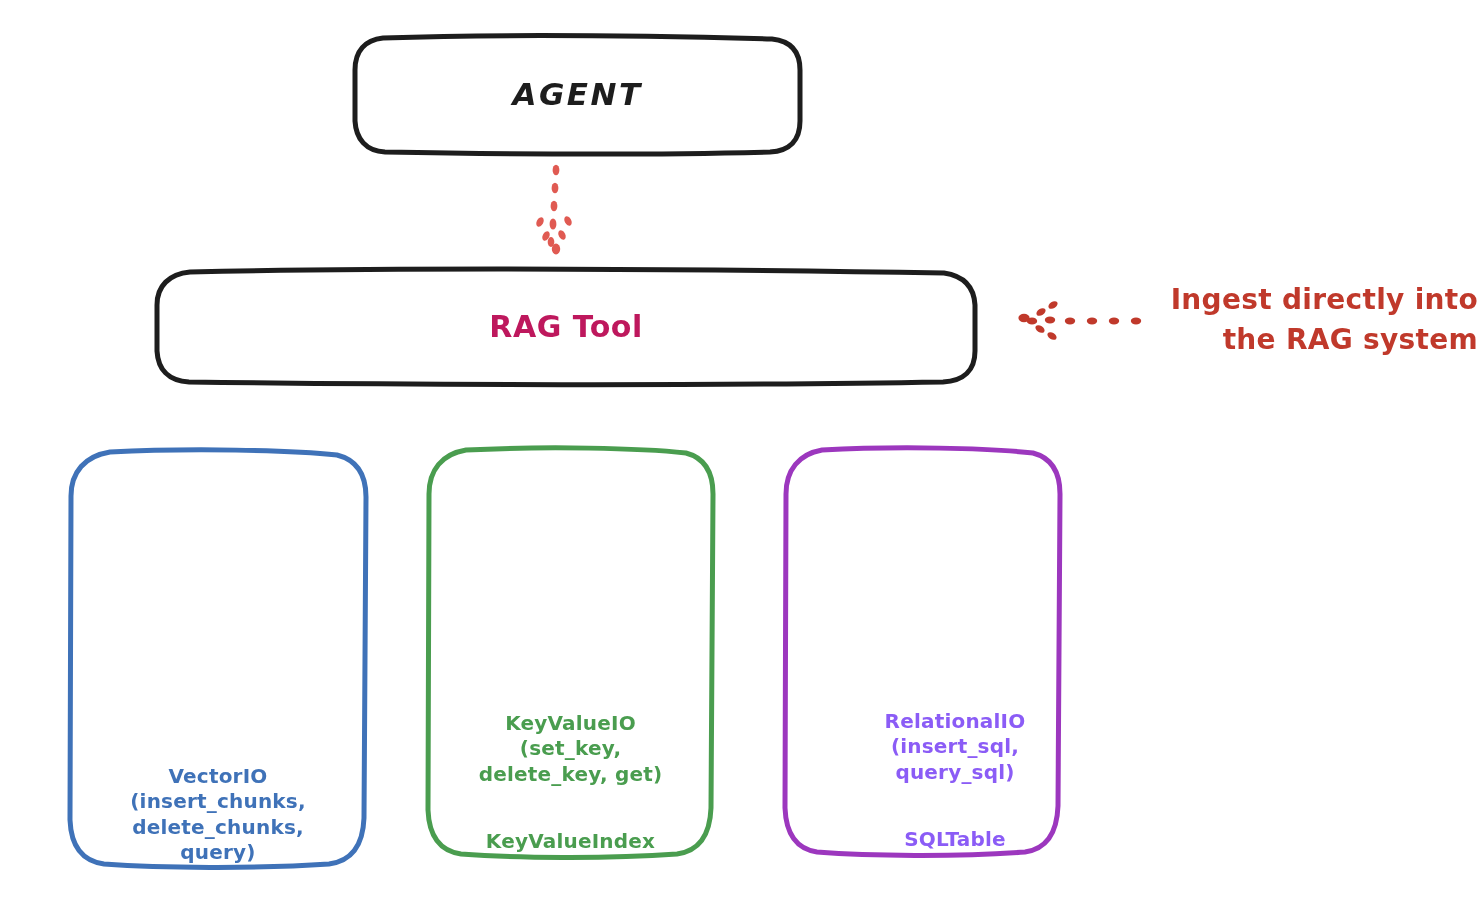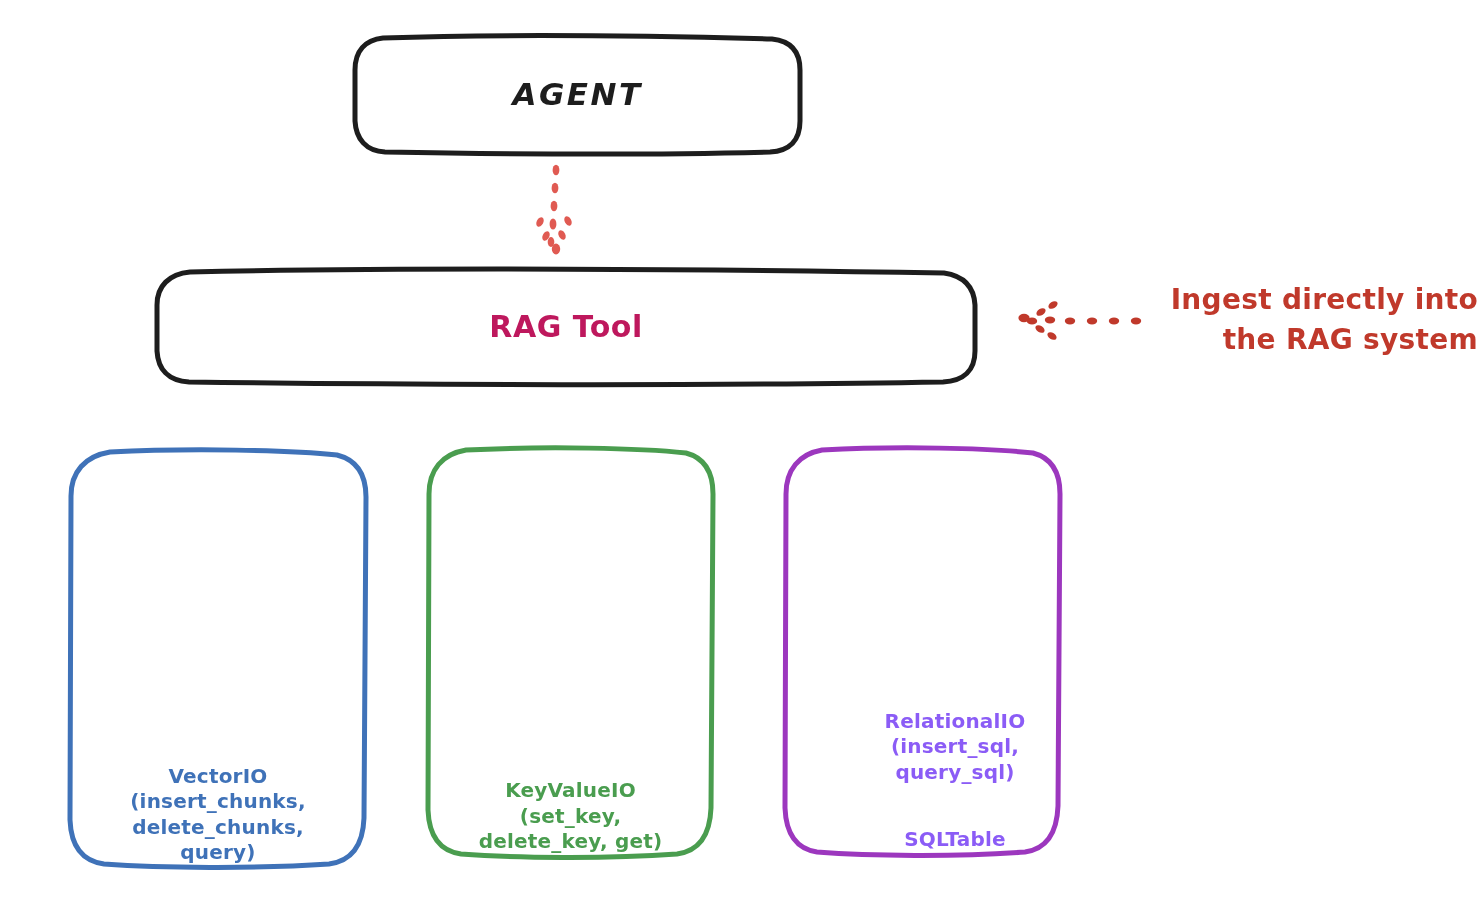--- a/index.html
+++ b/index.html
@@ -201,20 +201,21 @@
   <span class="api">VectorIO
 (insert_chunks,
 delete_chunks,
 query)</span>
 </div>
 
 <div class="card-label" id="keyvalue-label">
   <span class="api">KeyValueIO
 (set_key,
 delete_key, get)</span>
+  <span class="idx">KeyValueIndex</span>
 </div>
 
 <div class="card-label" id="relational-label">
   <span class="api">RelationalIO
 (insert_sql,
 query_sql)</span>
   <span class="idx">SQLTable</span>
 </div>
 
 <div id="ingest-note">Ingest directly into

